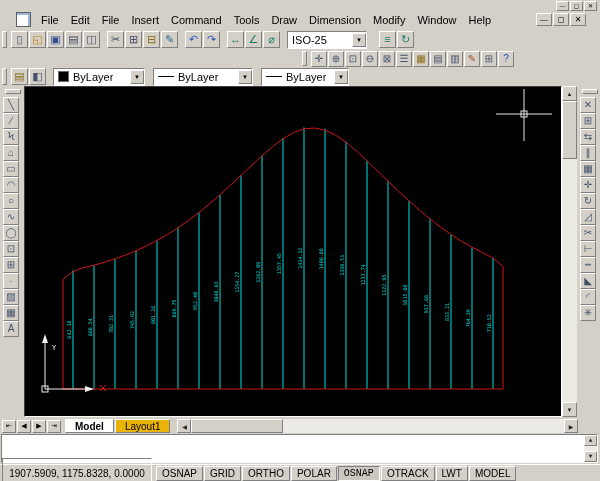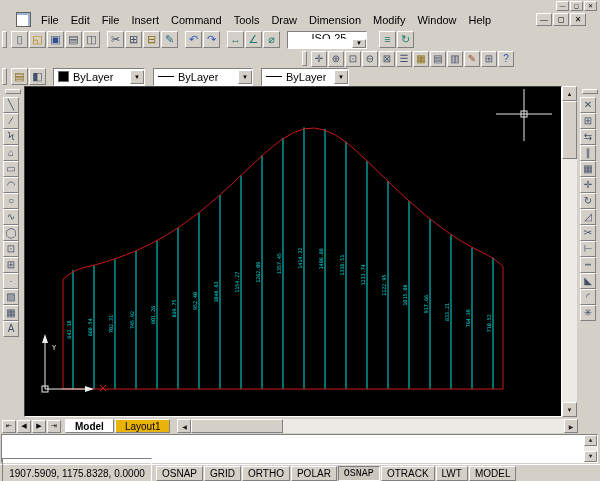--- a/index.html
+++ b/index.html
@@ -174,21 +174,21 @@
           <span style="color: rgb(26, 122, 106);">↔</span>
         </div>
         <div class="tbtn">
           <span style="color: rgb(26, 122, 106);">∠</span>
         </div>
         <div class="tbtn">
           <span style="color: rgb(26, 122, 106);">⌀</span>
         </div>
       </div>
     </div>
-  <div class="combo" style="width:80px;flex-direction:column;">
+  <div class="combo" style="width:80px;">
     <span class="clabel">ISO-25</span>
     <span class="drop">
         <span>▼</span>
       </span>
   </div>
   <div id="tb1-after" style="display:flex;margin-left:4px;">
       <div class="tbtn">
         <span style="color: rgb(26, 122, 106);">≡</span>
       </div>
       <div class="tbtn">

